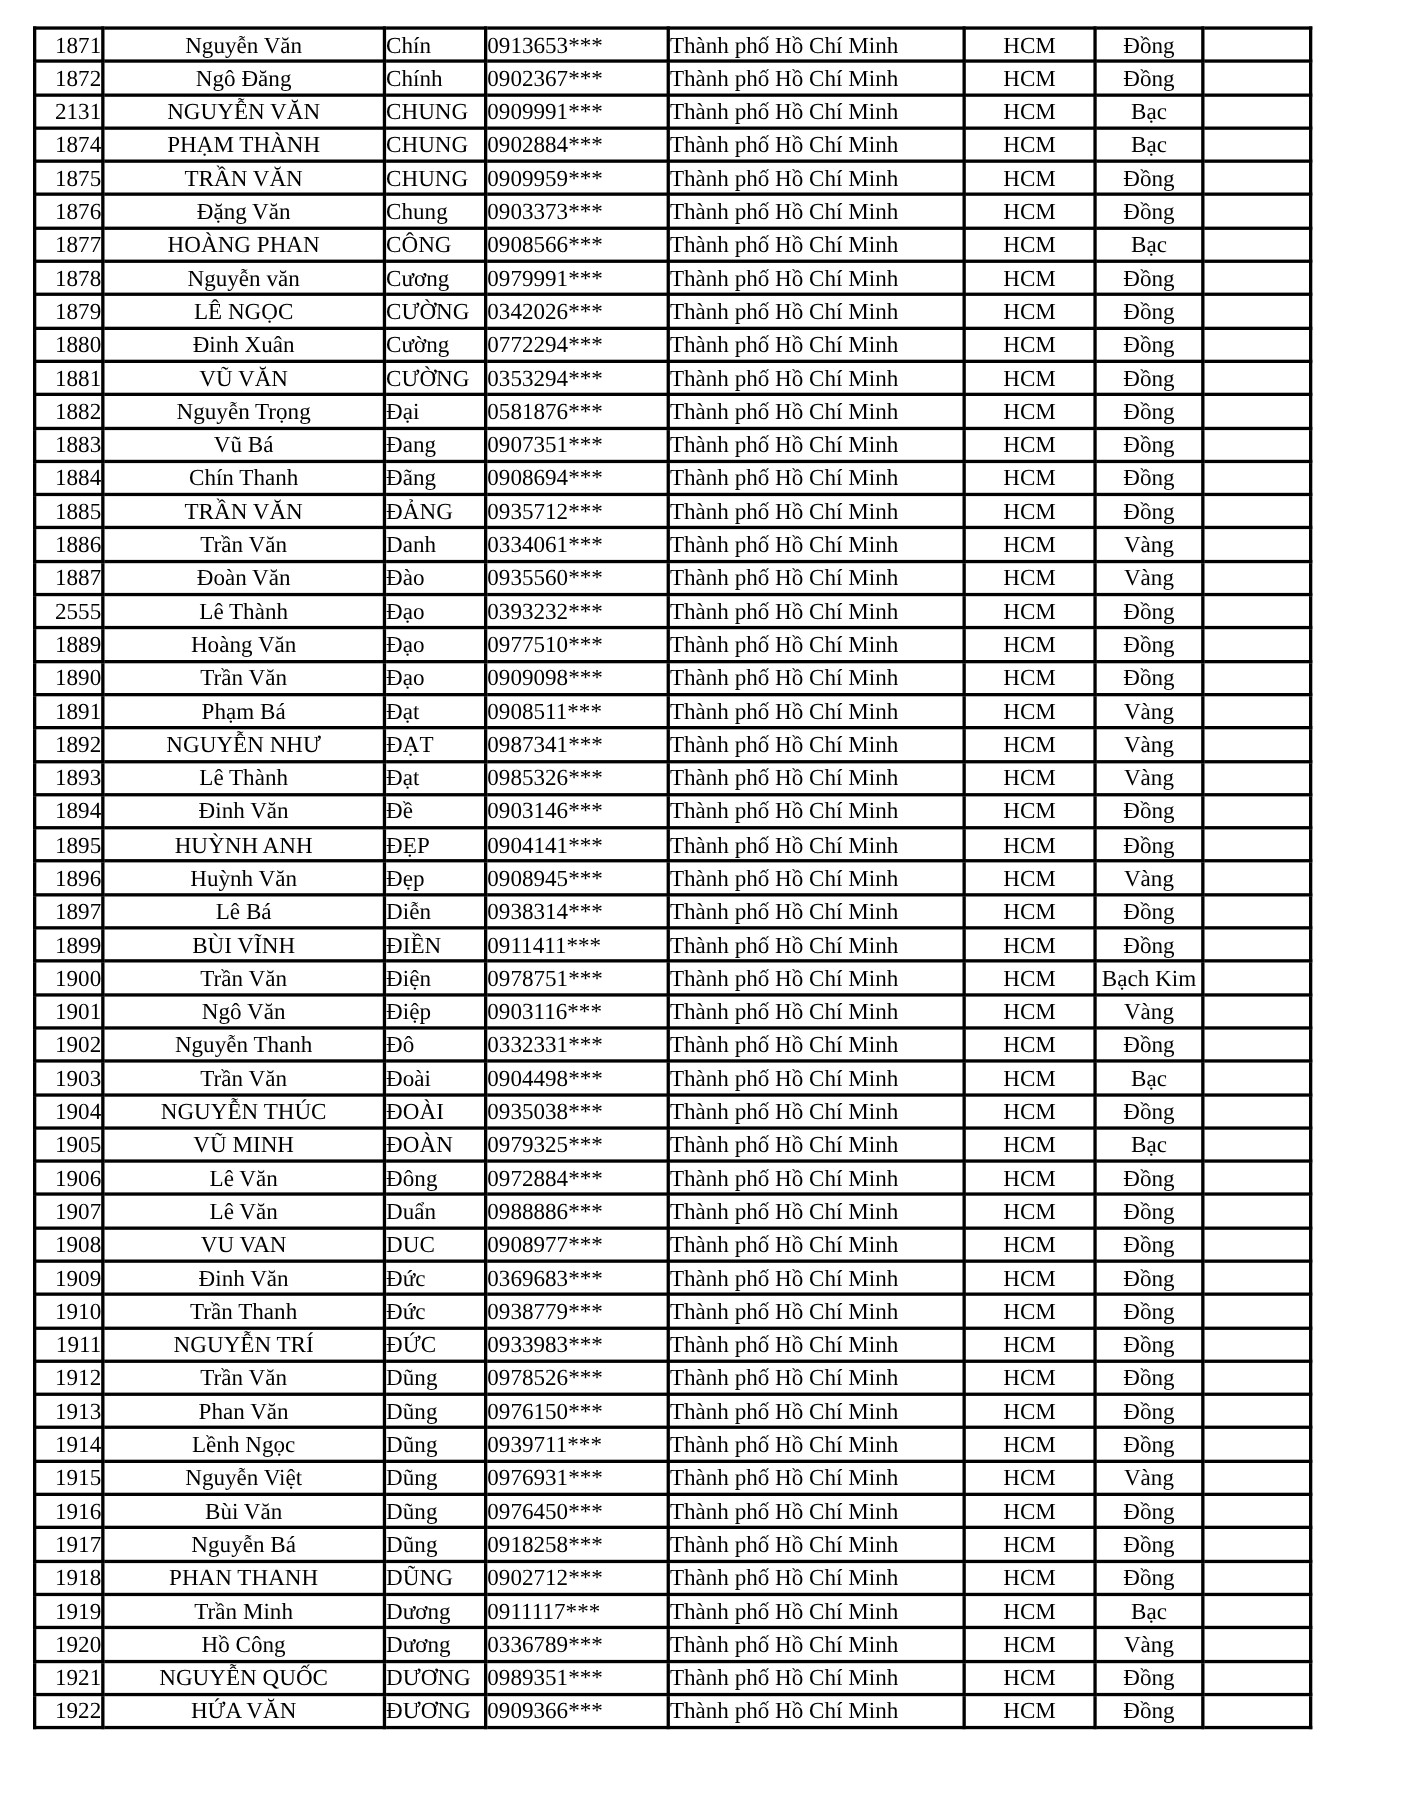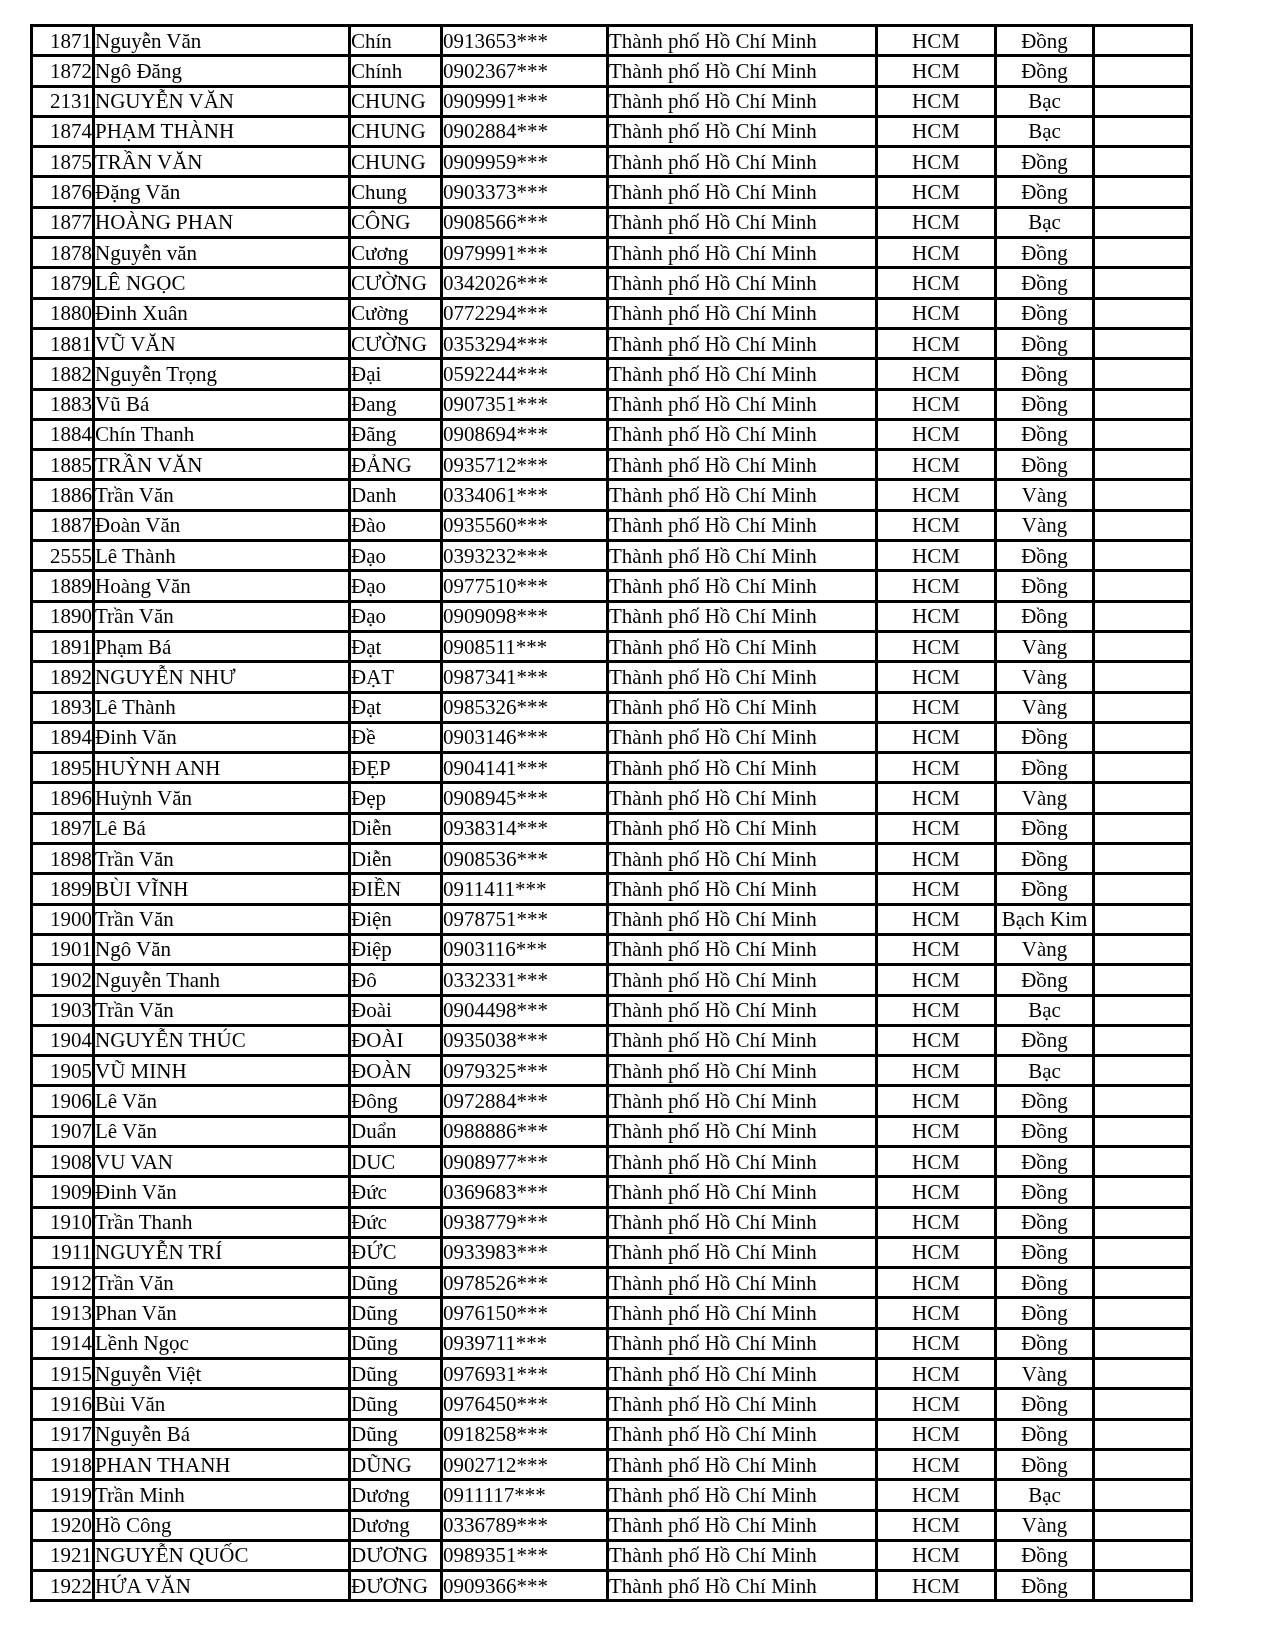--- a/index.html
+++ b/index.html
@@ -32,21 +32,21 @@
   table.roster td {
     border: 3px solid #000000;
     height: 27.3px;
     padding: 0;
     line-height: 1.15;
     vertical-align: middle;
     overflow: hidden;
     white-space: nowrap;
   }
   td.c-id    { text-align: right;  padding-right: 5px; }
-  td.c-first { text-align: left;   padding-left: 6px; }
+  td.c-first { text-align: center;   padding-left: 6px; }
   td.c-last  { text-align: left;   padding-left: 6px; }
   td.c-phone { text-align: left; }
   td.c-city  { text-align: left; }
   td.c-region{ text-align: center; }
   td.c-tier  { text-align: center; }
   td.c-blank { }
 </style>
 </head>
 <body>
 
@@ -181,21 +181,21 @@
     <td class="c-city">Thành phố Hồ Chí Minh</td>
     <td class="c-region">HCM</td>
     <td class="c-tier">Đồng</td>
     <td class="c-blank"></td>
   </tr>
 
   <tr>
     <td class="c-id">1882</td>
     <td class="c-first">Nguyễn Trọng</td>
     <td class="c-last">Đại</td>
-    <td class="c-phone">0592244***</td>
+    <td class="c-phone">0581876***</td>
     <td class="c-city">Thành phố Hồ Chí Minh</td>
     <td class="c-region">HCM</td>
     <td class="c-tier">Đồng</td>
     <td class="c-blank"></td>
   </tr>
 
   <tr>
     <td class="c-id">1883</td>
     <td class="c-first">Vũ Bá</td>
     <td class="c-last">Đang</td>
@@ -353,30 +353,20 @@
     <td class="c-id">1897</td>
     <td class="c-first">Lê Bá</td>
     <td class="c-last">Diễn</td>
     <td class="c-phone">0938314***</td>
     <td class="c-city">Thành phố Hồ Chí Minh</td>
     <td class="c-region">HCM</td>
     <td class="c-tier">Đồng</td>
     <td class="c-blank"></td>
   </tr>
 
-  <tr>
-    <td class="c-id">1898</td>
-    <td class="c-first">Trần Văn</td>
-    <td class="c-last">Diễn</td>
-    <td class="c-phone">0908536***</td>
-    <td class="c-city">Thành phố Hồ Chí Minh</td>
-    <td class="c-region">HCM</td>
-    <td class="c-tier">Đồng</td>
-    <td class="c-blank"></td>
-  </tr>
 
   <tr>
     <td class="c-id">1899</td>
     <td class="c-first">BÙI VĨNH</td>
     <td class="c-last">ĐIỀN</td>
     <td class="c-phone">0911411***</td>
     <td class="c-city">Thành phố Hồ Chí Minh</td>
     <td class="c-region">HCM</td>
     <td class="c-tier">Đồng</td>
     <td class="c-blank"></td>

